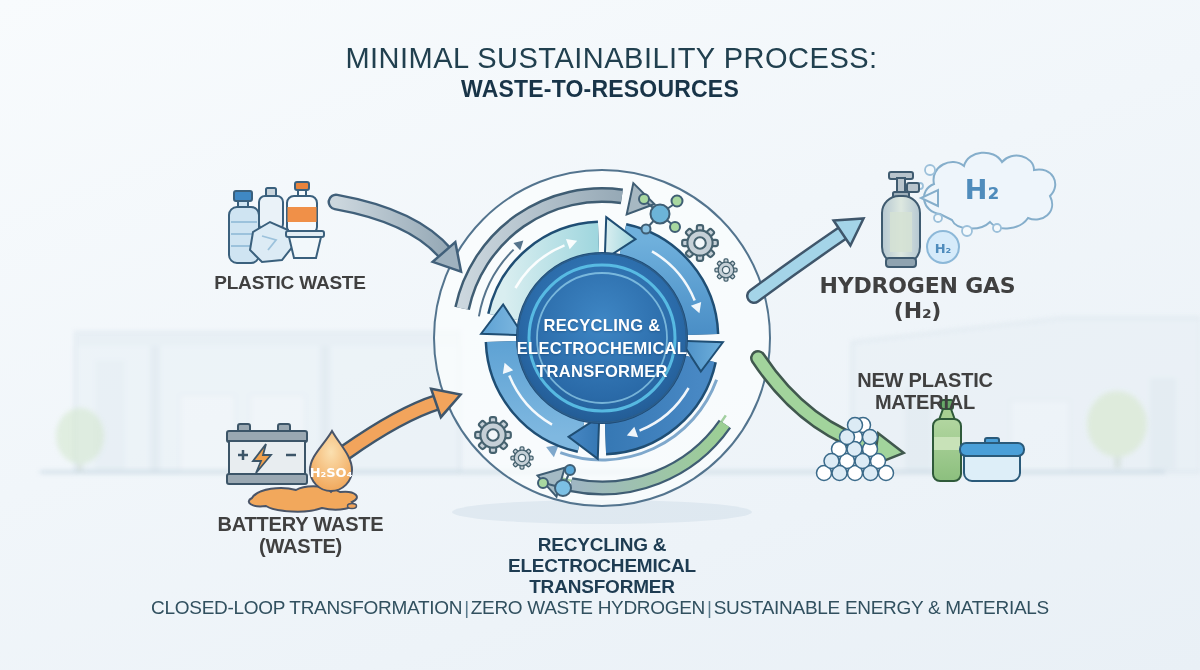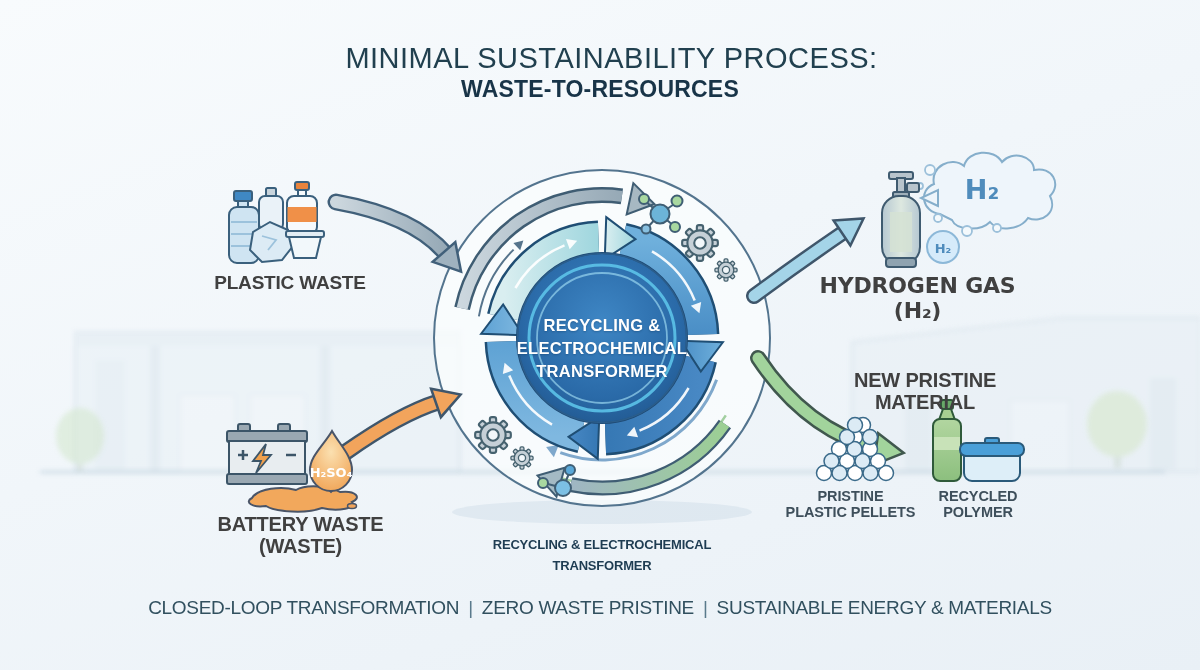--- a/index.html
+++ b/index.html
@@ -18,21 +18,21 @@
   .title1{position:absolute;left:0;right:0;top:42px;text-align:center;
           font-size:29px;font-weight:500;color:#21404f;letter-spacing:.5px;margin-left:23px;}
   .title2{position:absolute;left:0;right:0;top:76px;text-align:center;
           font-size:23px;font-weight:800;color:#183448;letter-spacing:.2px;}
   .hub-label{position:absolute;left:502px;top:314px;width:200px;text-align:center;
              color:#ffffff;font-weight:800;font-size:16.5px;line-height:23px;
              white-space:pre-line;letter-spacing:.3px;text-shadow:0 1px 2px rgba(10,50,90,.35);}
   .sub-lbl{position:absolute;color:#3e4f5b;font-weight:600;font-size:14.5px;
            line-height:16px;text-align:center;white-space:pre-line;letter-spacing:-.1px;}
   .footer{position:absolute;left:0;right:0;top:597px;display:flex;justify-content:center;
-          align-items:center;gap:9px;font-size:19px;font-weight:500;color:#31505f;
+          align-items:center;gap:2px;font-size:19px;font-weight:500;color:#31505f;
           letter-spacing:-.3px;}
   .footer .sep{color:#5a7a8c;font-weight:400;}
   .subfont{font-family:"DejaVu Sans",sans-serif;}
 </style>
 </head>
 <body>
 
 <div class="stage">
 
   <svg id="bg-art" width="1200" height="670" viewBox="0 0 1200 670">
@@ -331,32 +331,28 @@
   <div class="lbl center-text" style="left:205px;top:272px;width:170px;font-size:19px;">PLASTIC WASTE</div>
 
   <div class="lbl center-text" style="left:178px;top:513px;width:245px;font-size:20px;">BATTERY WASTE (WASTE)</div>
 
   <div class="hub-label">RECYCLING &amp;
 ELECTROCHEMICAL
 TRANSFORMER</div>
 
   <div class="lbl center-text subfont" style="left:810px;top:274px;width:215px;font-size:22px;">HYDROGEN GAS (H₂)</div>
 
-  <div class="lbl center-text" style="left:805px;top:369px;width:240px;font-size:20px;">NEW PRISTINE MATERIAL</div>
-
-  <div class="sub-lbl" style="left:778px;top:488px;width:145px;">PRISTINE
-PLASTIC PELLETS</div>
-
-  <div class="sub-lbl" style="left:920px;top:488px;width:116px;">RECYCLED
-POLYMER</div>
-
-  <div class="lbl center-text" style="left:452px;top:534px;width:300px;font-size:13px;line-height:21px;color:#1e3c52;">RECYCLING &amp; ELECTROCHEMICAL
+  <div class="lbl center-text" style="left:805px;top:369px;width:240px;font-size:20px;">NEW PLASTIC MATERIAL</div>
+
+
+
+  <div class="lbl center-text" style="left:452px;top:534px;width:300px;font-size:19px;line-height:21px;color:#1e3c52;">RECYCLING &amp; ELECTROCHEMICAL
 TRANSFORMER</div>
 
   <div class="footer">
     <span>CLOSED-LOOP TRANSFORMATION</span>
     <span class="sep">|</span>
-    <span>ZERO WASTE PRISTINE</span>
+    <span>ZERO WASTE HYDROGEN</span>
     <span class="sep">|</span>
     <span>SUSTAINABLE ENERGY &amp; MATERIALS</span>
   </div>
 
 </div>
 
 </body></html>

